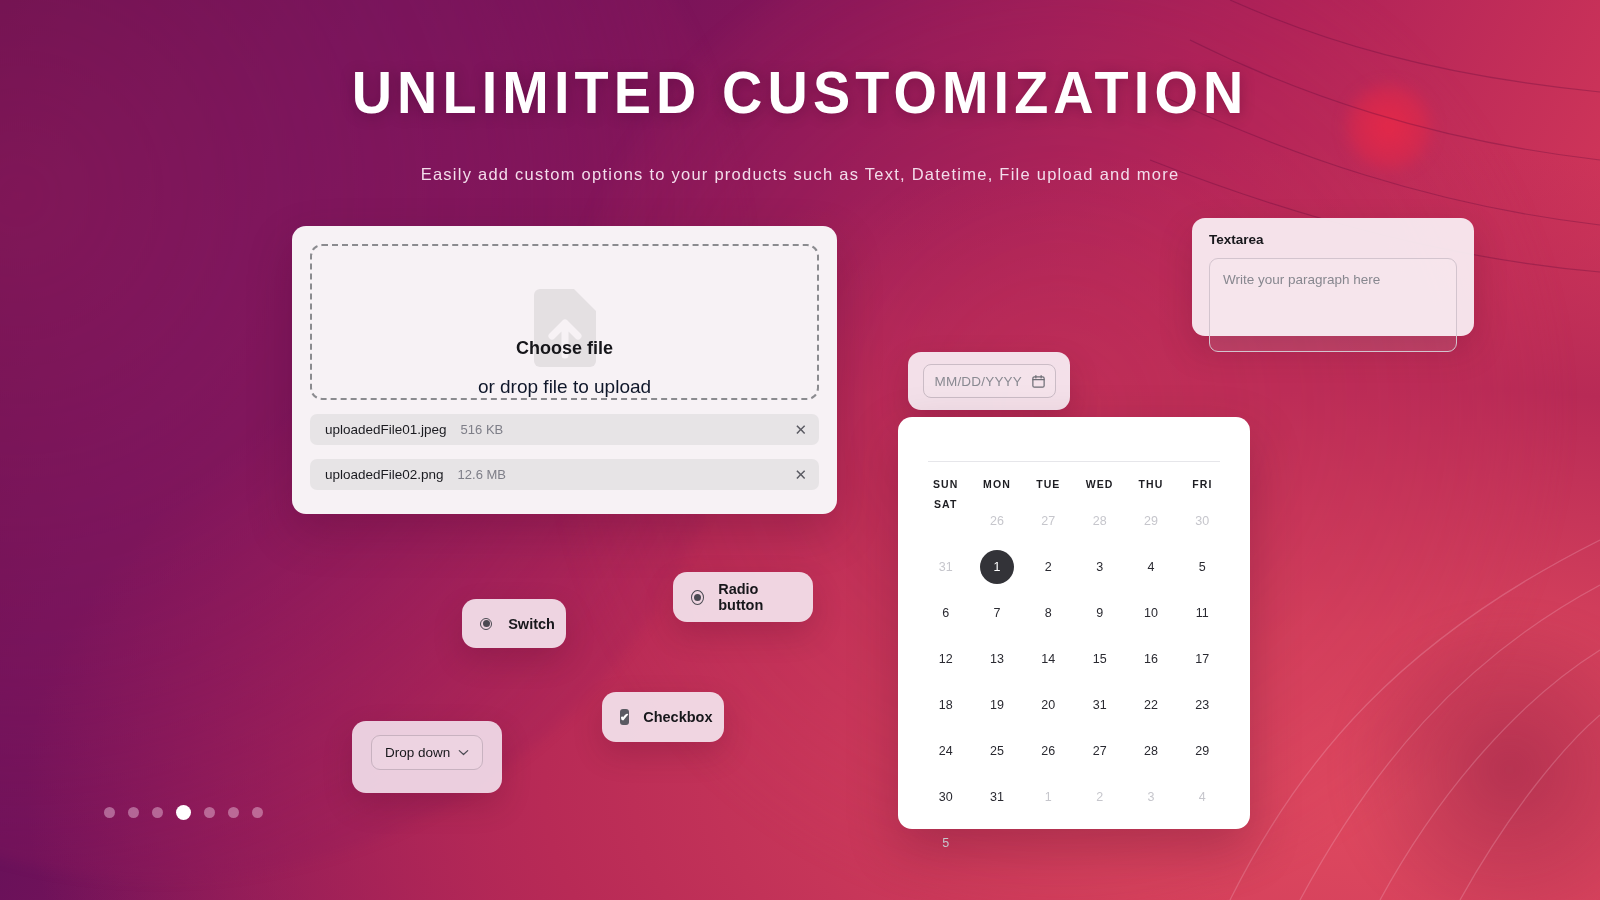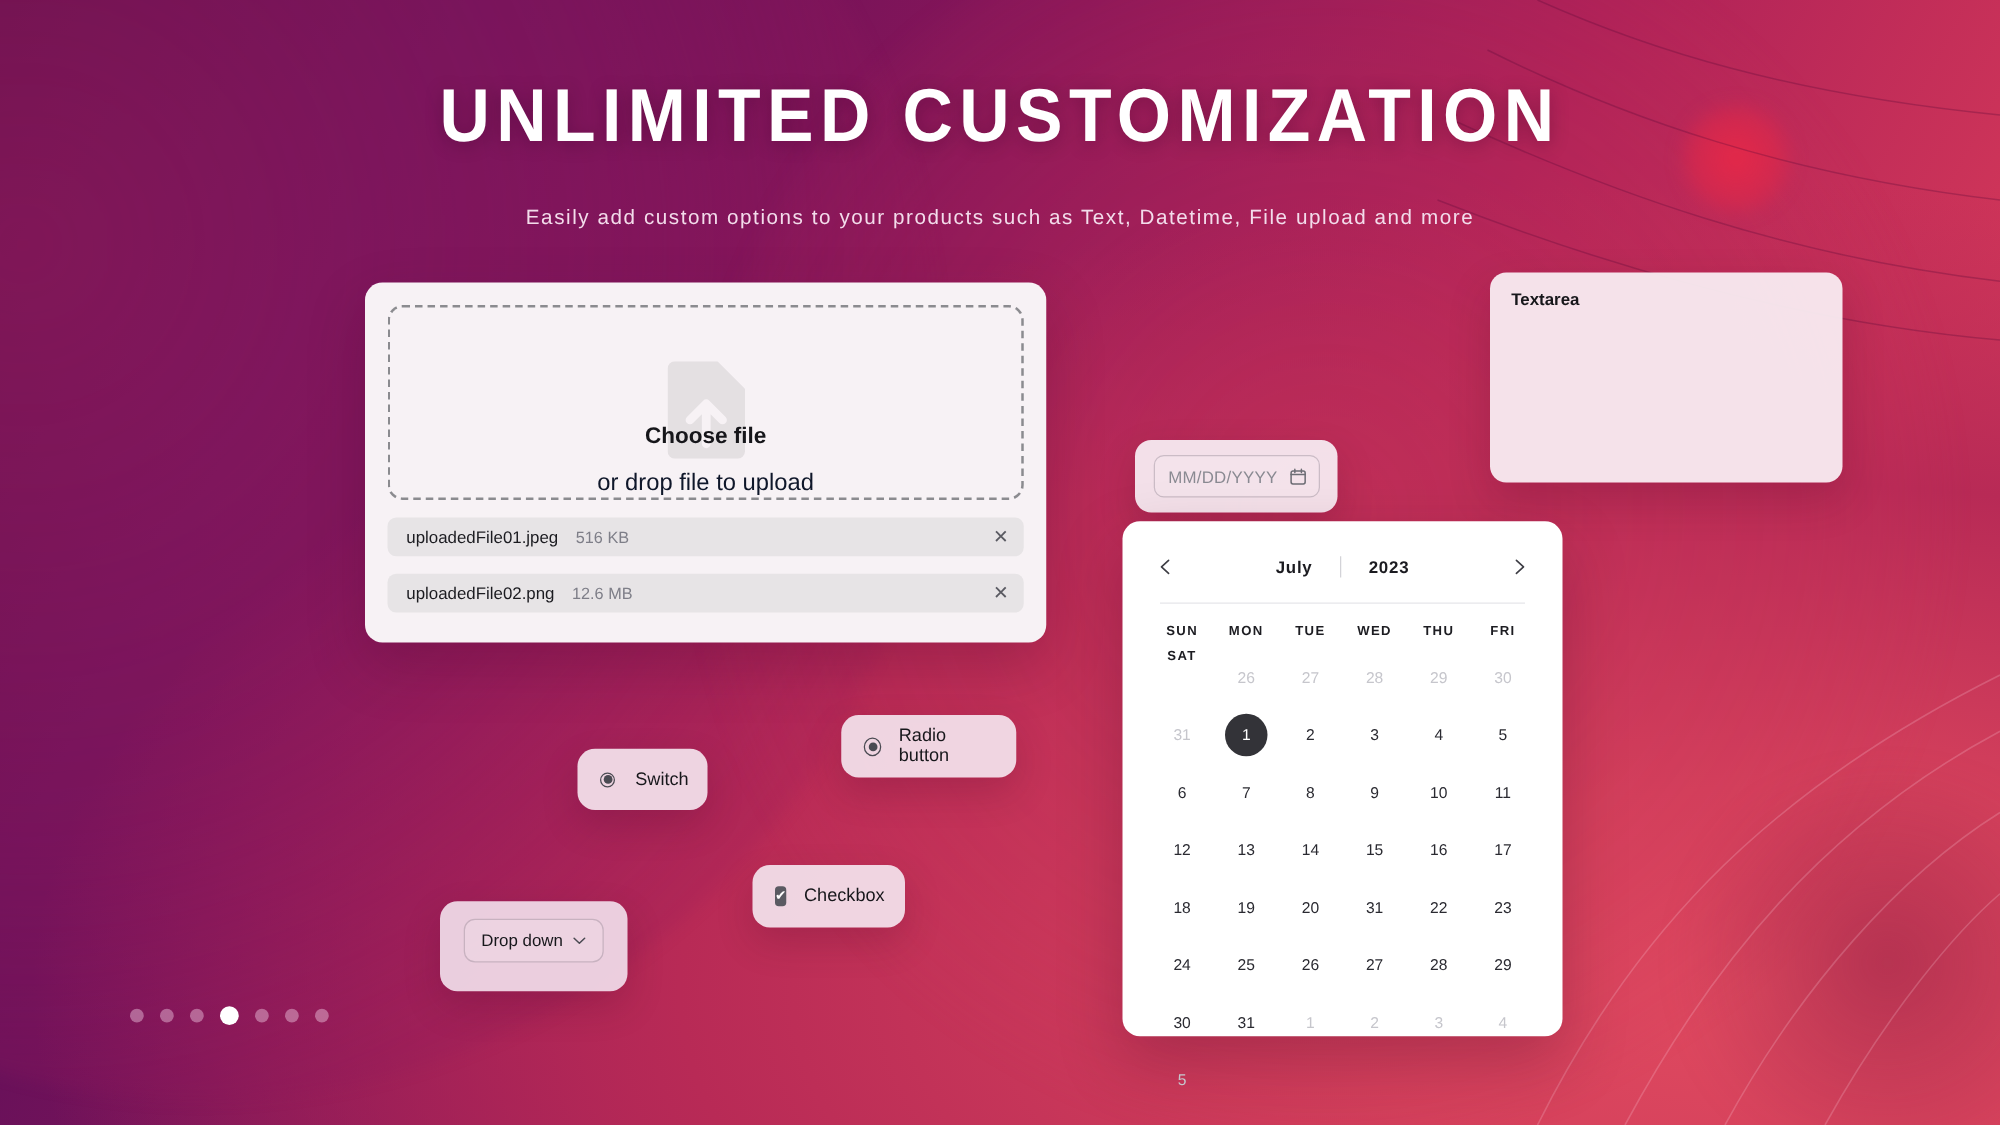--- a/index.html
+++ b/index.html
@@ -131,21 +131,21 @@
     border-radius: 8px;
     display: flex; align-items: center;
     padding: 0 9px 0 11px;
     background: rgba(255,255,255,0.12);
   }
   .date-ph { font-size: 13.5px; color: #8a8a92; letter-spacing: 0.2px; }
   .date-icon { margin-left: auto; color: #6d6d75; display: flex; }
 
   
   #textarea-card {
-    left: 1192px; top: 218px; width: 282px; height: 168px;
+    left: 1192px; top: 218px; width: 282px; height: 118px;
     background: rgba(249,238,243,0.94);
     border-radius: 13px;
     box-shadow: 0 14px 34px rgba(60,0,35,0.18);
     padding: 14px 17px;
   }
   .ta-label { font-size: 13.5px; font-weight: 700; color: #17171b; }
   .ta-box {
     margin-top: 11px;
     height: 94px;
     border: 1px solid #d3c4ce;
@@ -189,20 +189,21 @@
 
   
   .pill {
     position: absolute; z-index: 6;
     background: rgba(243,226,236,0.93);
     border-radius: 14px;
     box-shadow: 0 12px 30px rgba(60,0,35,0.18);
     display: flex; align-items: center;
     padding: 0 22px;
     gap: 16px;
+    font-weight: bold;
   }
   .pill-label { font-size: 14.5px; color: #17171b; }
 
   #switch-pill { left: 462px; top: 599px; width: 104px; height: 49px; padding: 0 18px; }
   .switch-track {
     width: 21px; height: 12px; border-radius: 7px;
     border: 1.4px solid #4a4a52;
     display: flex; align-items: center; padding: 0 1.6px;
   }
   .switch-knob { width: 7px; height: 7px; border-radius: 50%; background: #4a4a52; }
@@ -310,40 +311,26 @@
       <svg width="15" height="15" viewBox="0 0 16 16" fill="none" stroke="currentColor" stroke-width="1.3">
         <rect x="2" y="3" width="12" height="11" rx="1.6"></rect>
         <path d="M2 6h12M5.2 1.6v2.6M10.8 1.6v2.6" stroke-linecap="round"></path>
       </svg>
     </span>
   </div>
 </div>
 
 <div id="textarea-card" class="card">
   <div class="ta-label">Textarea</div>
+  <div class="ta-box">
+    <span class="ta-ph">Write your paragraph here</span>
+  </div>
 </div>
 
 <div id="calendar-card" class="card">
-  <div class="cal-head">
-    <span class="cal-nav">
-      <svg width="17" height="17" viewBox="0 0 18 18" fill="none" stroke="currentColor" stroke-width="1.4" stroke-linecap="round" stroke-linejoin="round">
-          <path d="M11.5 3.5 L5.5 9 l6 5.5"></path>
-        </svg>
-    </span>
-    <span class="cal-my">
-      <span class="cal-month">July</span>
-      <span class="cal-div"></span>
-      <span class="cal-year">2023</span>
-    </span>
-    <span class="cal-nav">
-      <svg width="17" height="17" viewBox="0 0 18 18" fill="none" stroke="currentColor" stroke-width="1.4" stroke-linecap="round" stroke-linejoin="round">
-          <path d="M6.5 3.5 L12.5 9 l-6 5.5"></path>
-        </svg>
-    </span>
-  </div>
   <div class="cal-rule"></div>
   <div class="cal-grid" id="cal-grid">
       <div class="cal-dow">SUN</div>
       <div class="cal-dow">MON</div>
       <div class="cal-dow">TUE</div>
       <div class="cal-dow">WED</div>
       <div class="cal-dow">THU</div>
       <div class="cal-dow">FRI</div>
       <div class="cal-dow">SAT</div>
       <div class="cal-cell muted">26</div>

